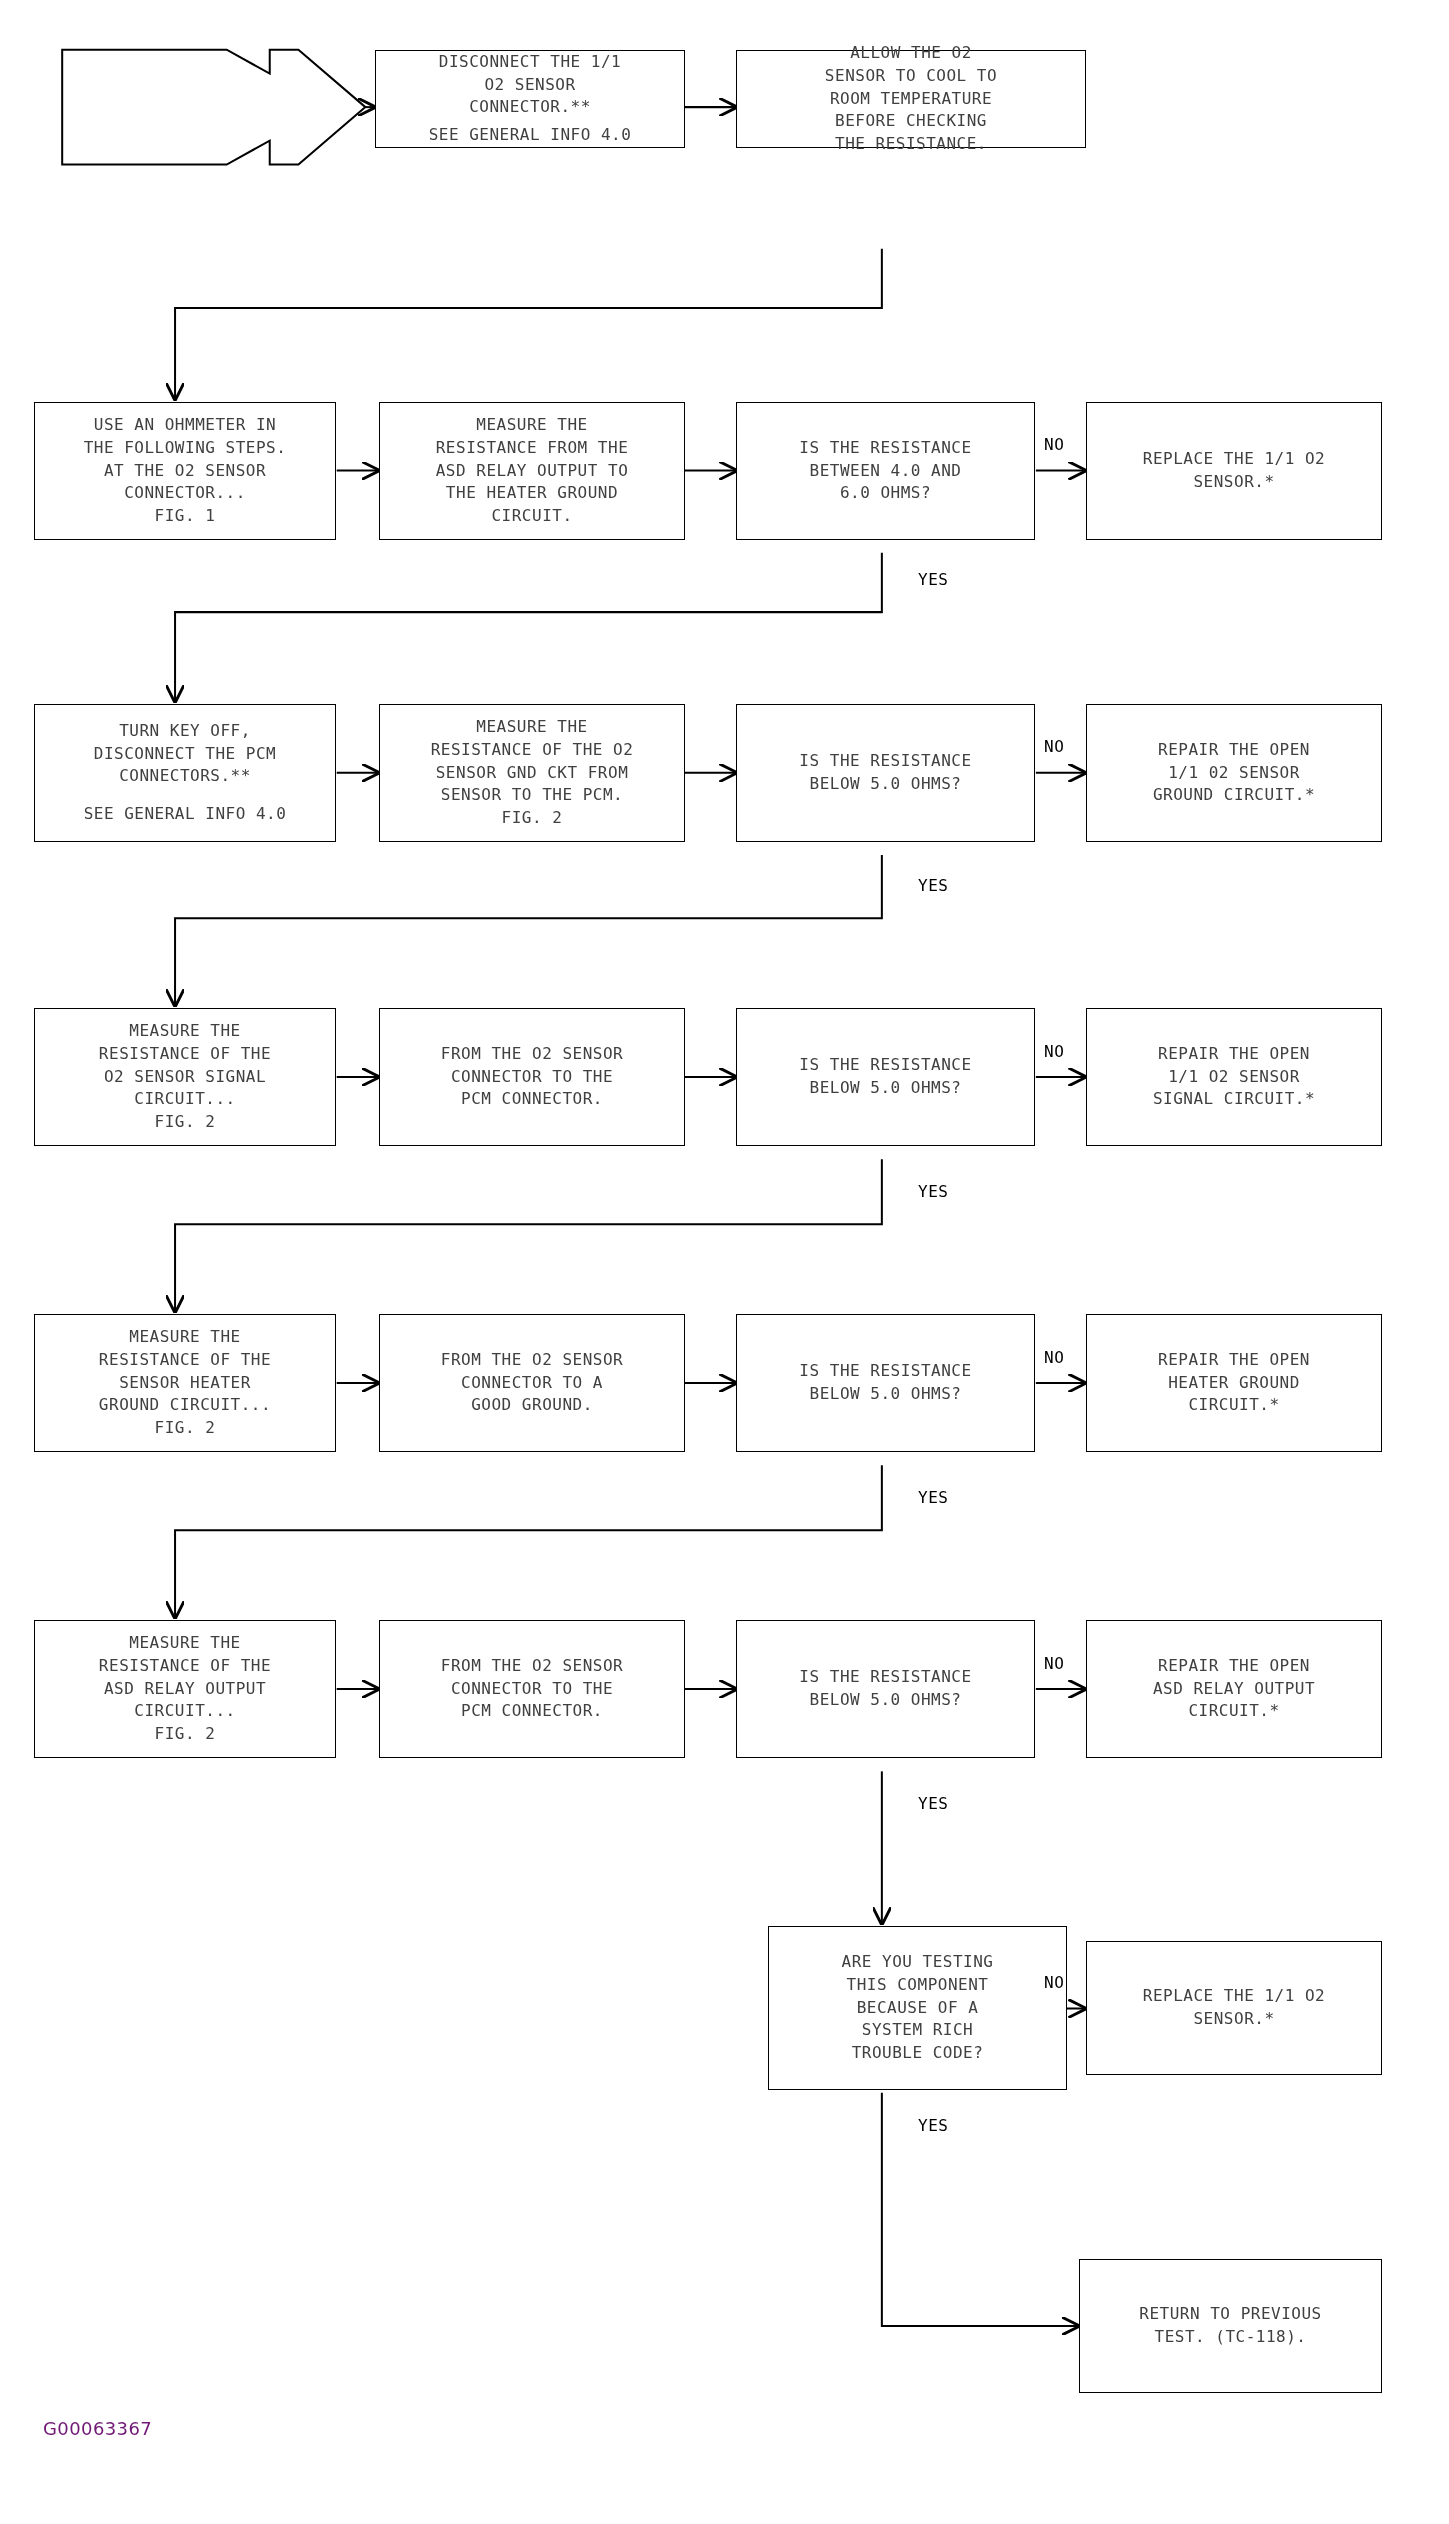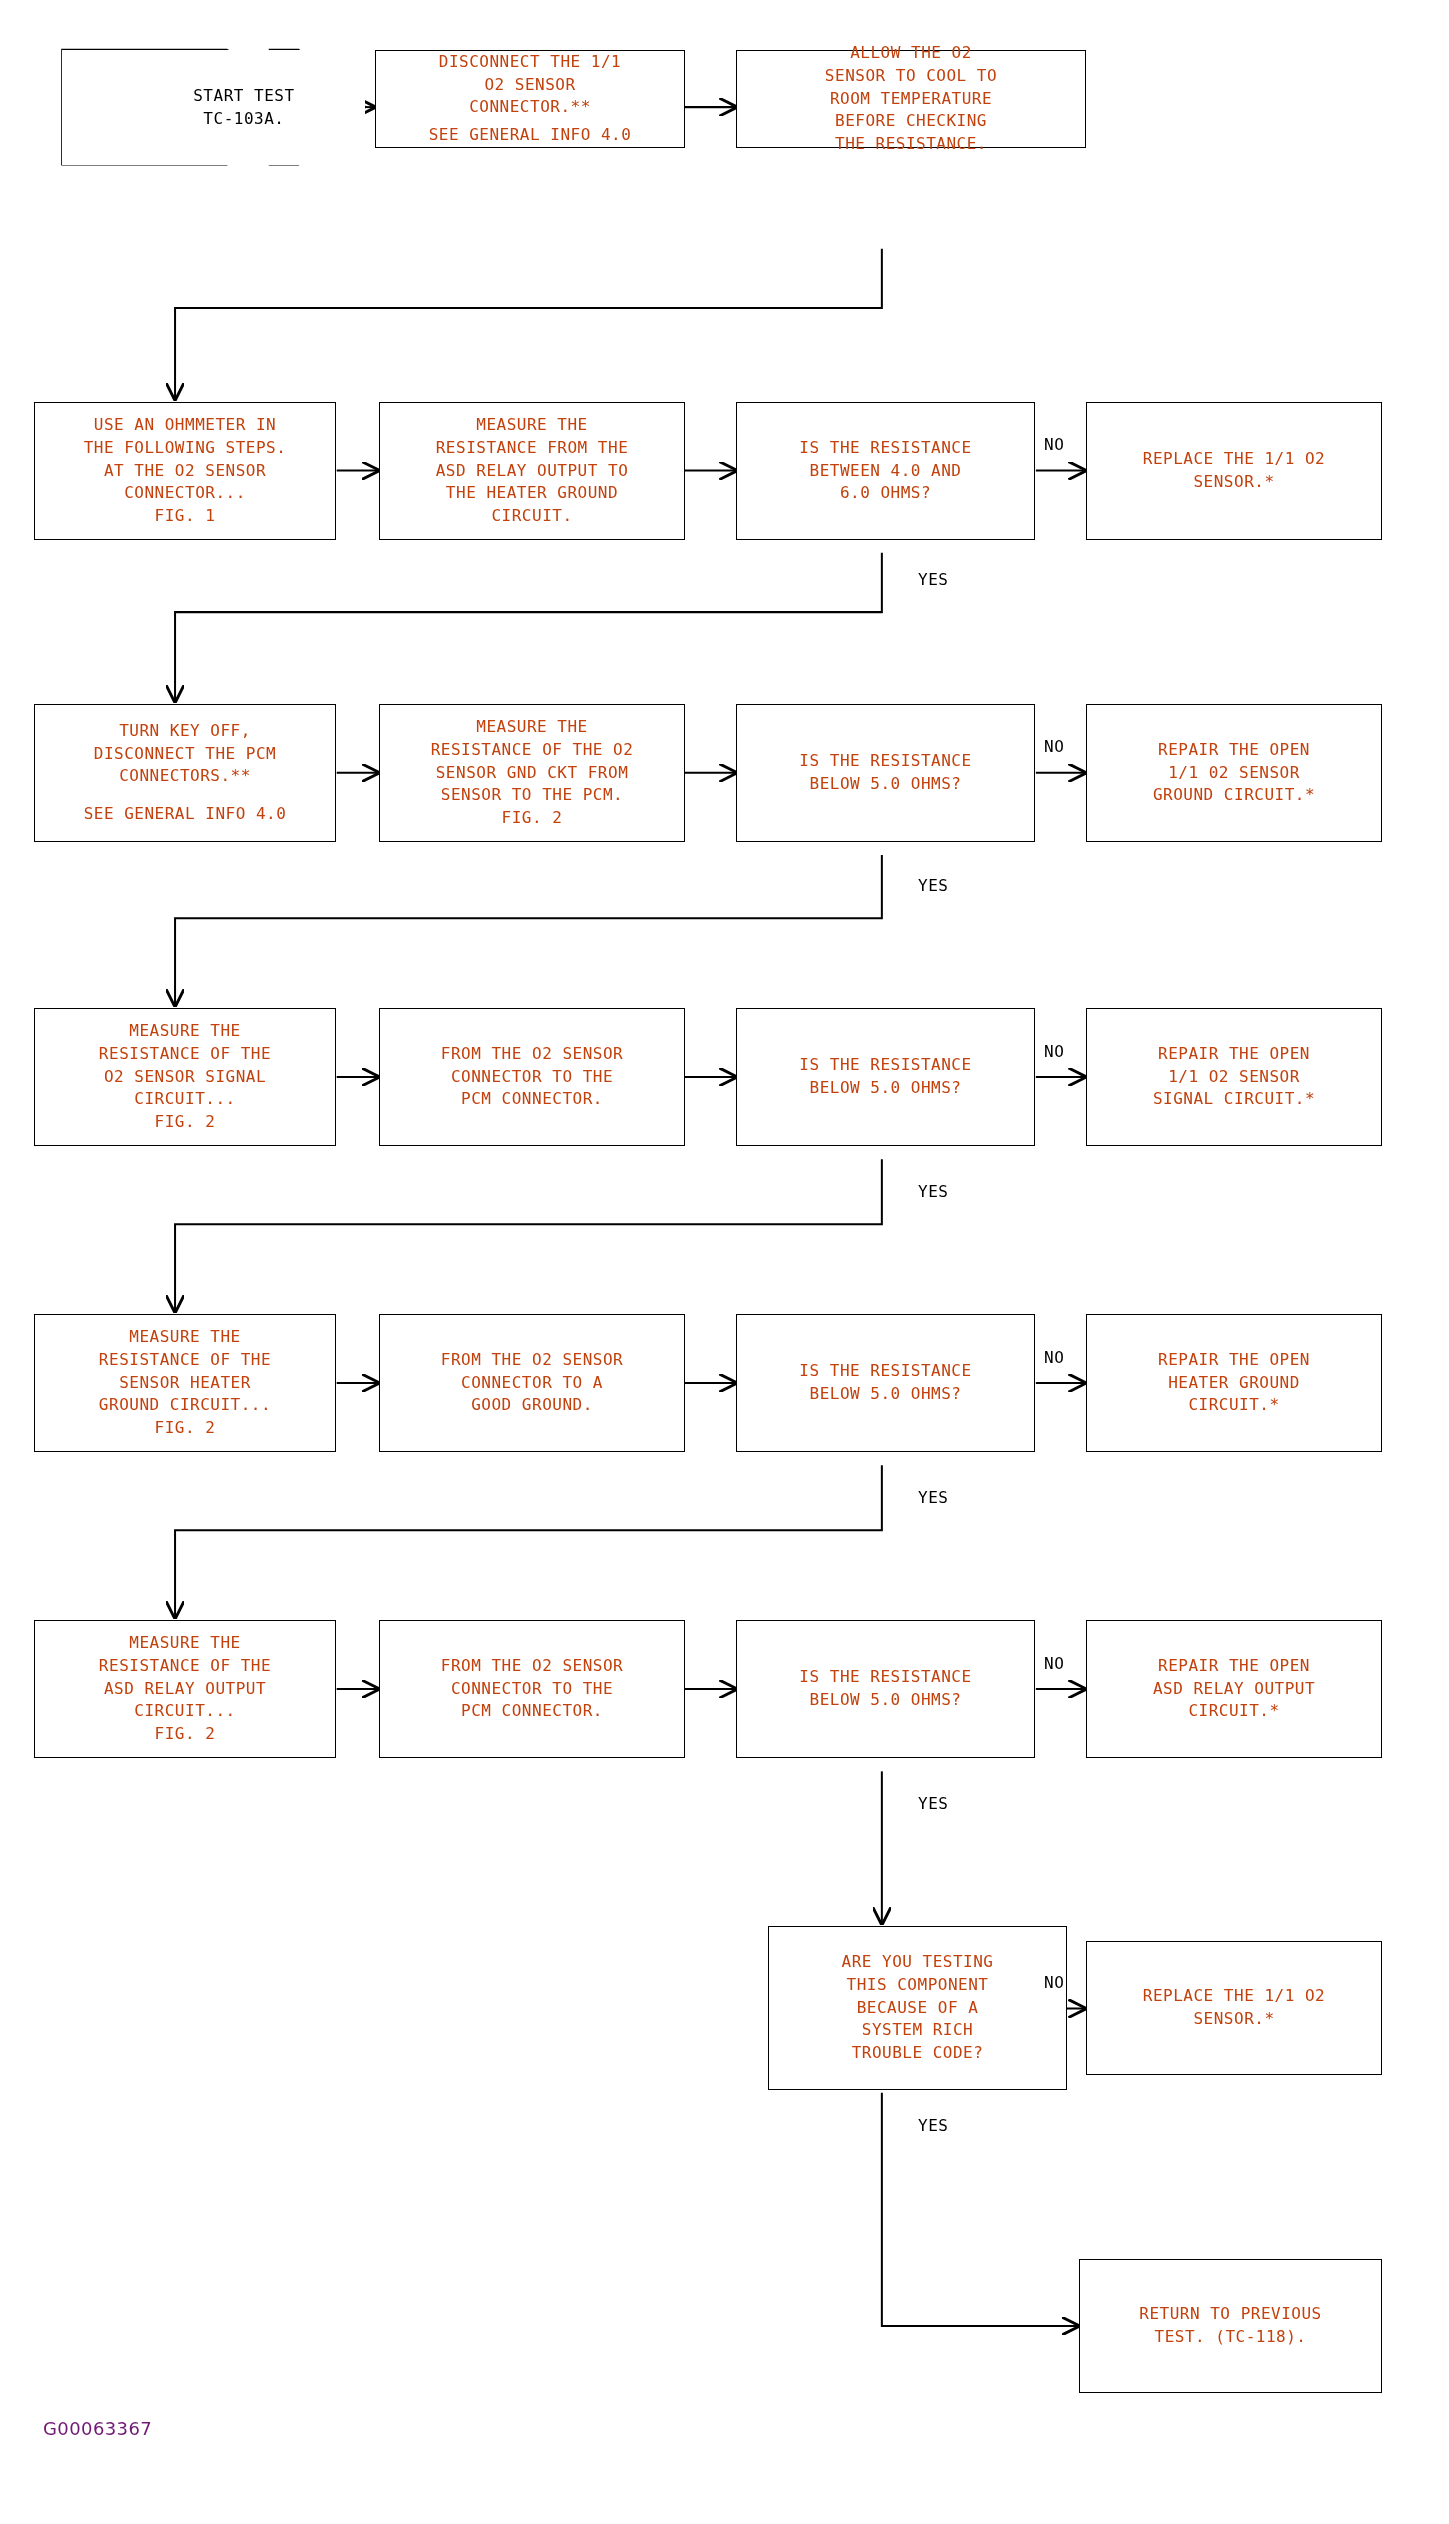--- a/index.html
+++ b/index.html
@@ -29,21 +29,21 @@
     border: 1.9px solid #000000;
     background: #ffffff;
     display: flex;
     flex-direction: column;
     align-items: center;
     justify-content: center;
     text-align: center;
     font-size: 16px;
     line-height: 1.42;
     letter-spacing: 0.5px;
-    color: #c2410c;
+    color: #404040;
     white-space: pre;
   }
   .node .ln { display: block; }
   .node .gap { display: block; height: 0.95em; }
   .start-node {
     position: absolute;
     box-sizing: border-box;
     background: #ffffff;
     display: flex;
     align-items: center;
@@ -123,26 +123,20 @@
 
       <path d="M 922 1852 L 922 2012" marker-end="url(#arrow)"></path>
 
       <line x1="1083" y1="2100" x2="1135" y2="2100" marker-end="url(#arrow)"></line>
 
       <path d="M 922 2188 L 922 2432 L 1128 2432" marker-end="url(#arrow)"></path>
 
     </g>
   </svg>
 
-  <div class="start-node" style="left:62px; top:50px; width:303px; height:115px;">
-    <div>
-      <span class="ln">START TEST</span>
-      <span class="ln">TC-103A.</span>
-    </div>
-  </div>
 
   <div class="node" style="left:375px; top:50px; width:310px; height:98px;">
     <span class="ln">DISCONNECT THE 1/1</span>
     <span class="ln">O2 SENSOR</span>
     <span class="ln">CONNECTOR.**</span>
     <span class="gap"></span>
     <span class="ln">SEE GENERAL INFO 4.0</span>
   </div>
 
   <div class="node" style="left:736px; top:50px; width:350px; height:98px;">

